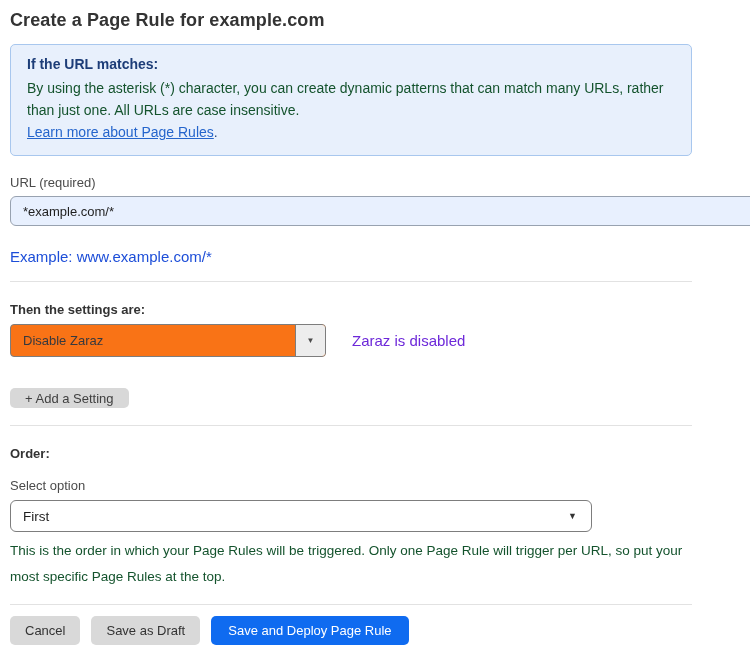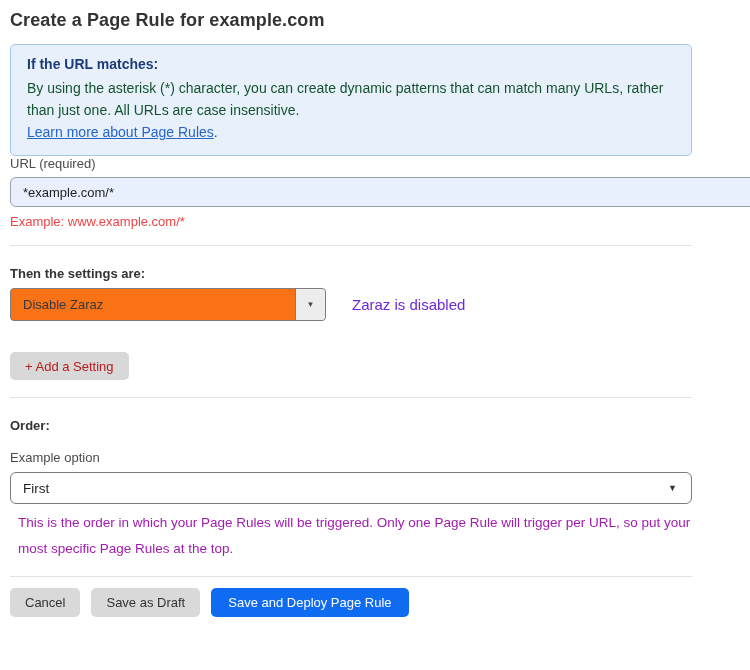--- a/index.html
+++ b/index.html
@@ -46,39 +46,40 @@
     line-height: 22px;
   }
   .info-link {
     color: #2565cc;
     text-decoration: underline;
     cursor: pointer;
   }
   .field-label {
     font-size: 13px;
     color: #4b4b4b;
+    margin-top: 19px;
   }
   .url-input {
     display: block;
     margin-top: 6px;
     width: 748px;
     height: 30px;
     background: #e8f0fe;
     border: 1px solid #98a2b0;
     border-radius: 6px;
     padding: 0 12px;
     font-family: "Liberation Sans", "DejaVu Sans", sans-serif;
     font-size: 13px;
     color: #1f1f1f;
     outline: none;
   }
   .example-text {
-    margin-top: 7px;
-    font-size: 13px;
-    color: #ef4444;
+    margin-top: 22px;
+    font-size: 15px;
+    color: #1d4ed8;
   }
   .divider {
     border: none;
     border-top: 1px solid #e2e2e2;
     height: 0;
   }
   .divider-1 { margin-top: 16px; }
   .divider-2 { margin-top: 17px; }
   .divider-3 { margin-top: 14px; }
   .section-heading {
@@ -126,54 +127,53 @@
     margin-left: 26px;
     font-size: 15px;
     color: #6d28d9;
   }
   .add-setting-btn {
     margin-top: 31px;
     display: inline-block;
     background: #d8d8d8;
     border: none;
     border-radius: 5px;
-    height: 28px;
+    height: 20px;
     padding: 0 15px;
     font-family: "Liberation Sans", "DejaVu Sans", sans-serif;
     font-size: 13px;
-    color: #b91c1c;
+    color: #404040;
     cursor: pointer;
   }
   .select-label { margin-top: 17px; }
   .order-select {
     margin-top: 7px;
-    width: 682px;
+    width: 582px;
     height: 32px;
     border: 1px solid #7d7d7d;
     border-radius: 6px;
     background: #ffffff;
     display: flex;
     align-items: center;
     justify-content: space-between;
     padding: 0 14px 0 12px;
     font-size: 13.5px;
     color: #1f1f1f;
     cursor: pointer;
   }
   .order-select-arrow {
     font-size: 9px;
     color: #333333;
   }
   .order-help {
     margin-top: 6px;
     font-size: 13.5px;
-    color: #a21caf;
+    color: #14532d;
     line-height: 26px;
     max-width: 682px;
-    margin-left: 8px;
   }
   .actions {
     margin-top: 11px;
     display: flex;
     align-items: center;
     gap: 11px;
   }
   .btn {
     height: 29px;
     border: none;
@@ -224,21 +224,21 @@
     </div>
     <div class="setting-status">Zaraz is disabled</div>
   </div>
 
   <button class="add-setting-btn">+ Add a Setting</button>
 
   <hr class="divider divider-2">
 
   <div class="section-heading">Order:</div>
 
-  <div class="field-label select-label">Example option</div>
+  <div class="field-label select-label">Select option</div>
 
   <div class="order-select">
     <span>First</span>
     <span class="order-select-arrow">▼</span>
   </div>
 
   <div class="order-help">This is the order in which your Page Rules will be triggered. Only one Page Rule will trigger per URL, so put your most specific Page Rules at the top.</div>
 
   <hr class="divider divider-3">
 

